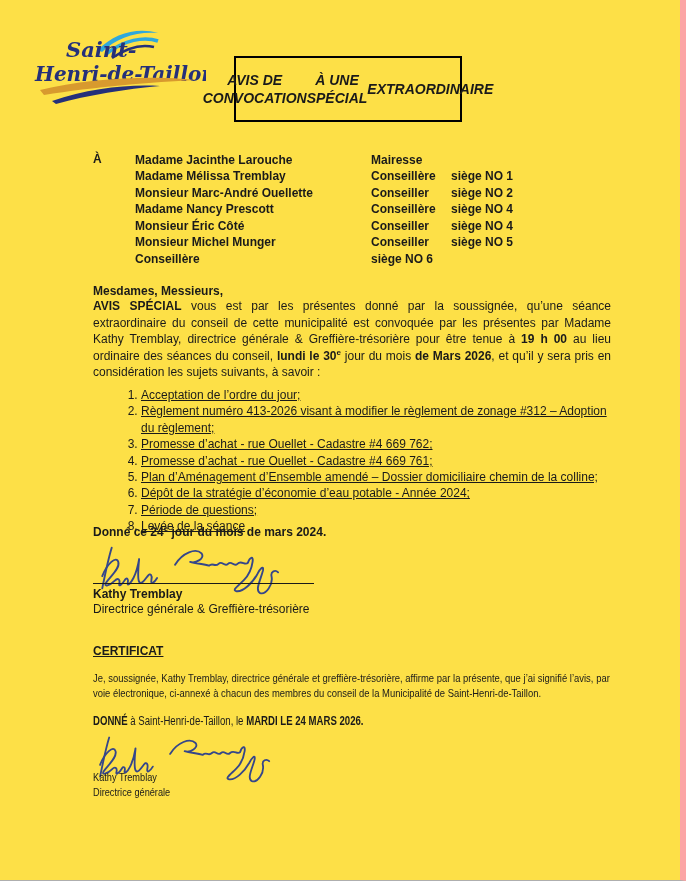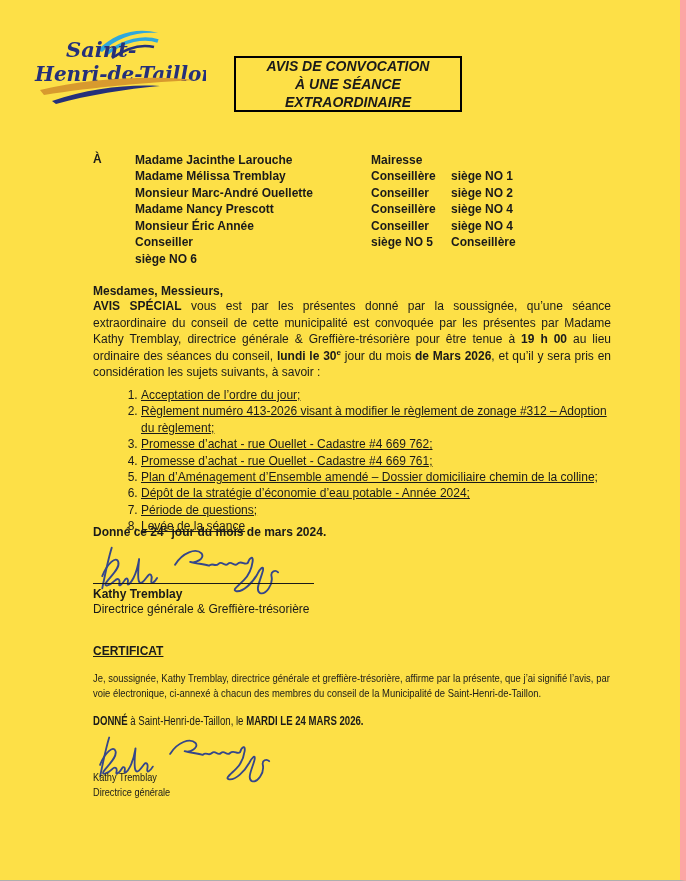--- a/index.html
+++ b/index.html
@@ -8,22 +8,22 @@
     background:#fde047;color:#1a1a1a;overflow:hidden;
     font-family:"Liberation Sans",sans-serif;font-size:12px;
     border-right:6px solid #fca5a5;border-bottom:1px solid #aeaeae;
   }
   .b{font-weight:bold;}
   sup{font-size:8px;line-height:0;vertical-align:super;}
   .abs{position:absolute;}
 
   .logo{left:34px;top:26px;}
   .titlebox{
-    left:234px;top:56px;width:228px;height:56px;box-sizing:border-box;
-    border:2px solid #000;display:flex;flex-direction:column;
+    left:234px;top:56px;width:228px;height:66px;box-sizing:border-box;
+    border:2px solid #000;display:flex;flex-direction:row;
     align-items:center;justify-content:center;text-align:center;
     font-size:14px;font-weight:bold;font-style:italic;line-height:18px;
   }
 
   .to-label{left:93px;top:152px;font-weight:bold;}
   .recipients{
     left:135px;top:152px;display:grid;
     grid-template-columns:236px 80px 120px;
     line-height:16.45px;font-weight:bold;
   }
@@ -61,41 +61,42 @@
     <path d="M72,28 C90,14 110,10 124,15" stroke="#2fa8dc" stroke-width="3.5" fill="none"></path>
     <path d="M78,32 C94,21 108,18 120,21" stroke="#25307a" stroke-width="2.5" fill="none"></path>
     <text x="32" y="31" font-family="'DejaVu Serif',serif" font-style="italic" font-weight="bold" font-size="21" fill="#25307a">Saint-</text>
     <text x="1" y="55" font-family="'DejaVu Serif',serif" font-style="italic" font-weight="bold" font-size="20" fill="#25307a">Henri-de-Taillon</text>
     <path d="M6,64 C52,52 122,49 160,54 C122,56 58,61 10,69 Z" fill="#d89a2e"></path>
     <path d="M18,75 C55,62 96,58 126,60 C92,63 54,69 22,78 Z" fill="#25307a"></path>
   </svg>
 
   <div class="abs titlebox">
     <div>AVIS DE CONVOCATION</div>
-    <div>À UNE SÉANCE</div>
+    <div>À UNE SPÉCIAL</div>
     <div>EXTRAORDINAIRE</div>
   </div>
 
   <div class="abs to-label">À</div>
   <div class="abs recipients">
     <span>Madame Jacinthe Larouche</span>
     <span>Mairesse</span>
     <span></span>
     <span>Madame Mélissa Tremblay</span>
     <span>Conseillère</span>
     <span>siège NO 1</span>
     <span>Monsieur Marc-André Ouellette</span>
     <span>Conseiller</span>
     <span>siège NO 2</span>
     <span>Madame Nancy Prescott</span>
     <span>Conseillère</span>
     <span>siège NO 4</span>
-    <span>Monsieur Éric Année</span>
+    <span>Monsieur Éric Côté</span>
     <span>Conseiller</span>
     <span>siège NO 4</span>
+    <span>Monsieur Michel Munger</span>
     <span>Conseiller</span>
     <span>siège NO 5</span>
     <span>Conseillère</span>
     <span>siège NO 6</span>
   </div>
 
   <div class="abs salutation">Mesdames, Messieurs,</div>
 
   <div class="abs notice"><span class="b">AVIS SPÉCIAL</span><span> vous est par les présentes donné par la soussignée, qu’une séance extraordinaire du conseil de cette municipalité est convoquée par les présentes par Madame Kathy Tremblay, directrice générale &amp; Greffière-trésorière pour être tenue à </span><span class="b">19 h 00</span><span> au lieu ordinaire des séances du conseil, </span><span class="b">lundi le 30</span><sup class="b">e</sup><span> jour du mois </span><span class="b">de Mars 2026</span><span>, et qu’il y sera pris en considération les sujets suivants, à savoir :</span></div>
 

